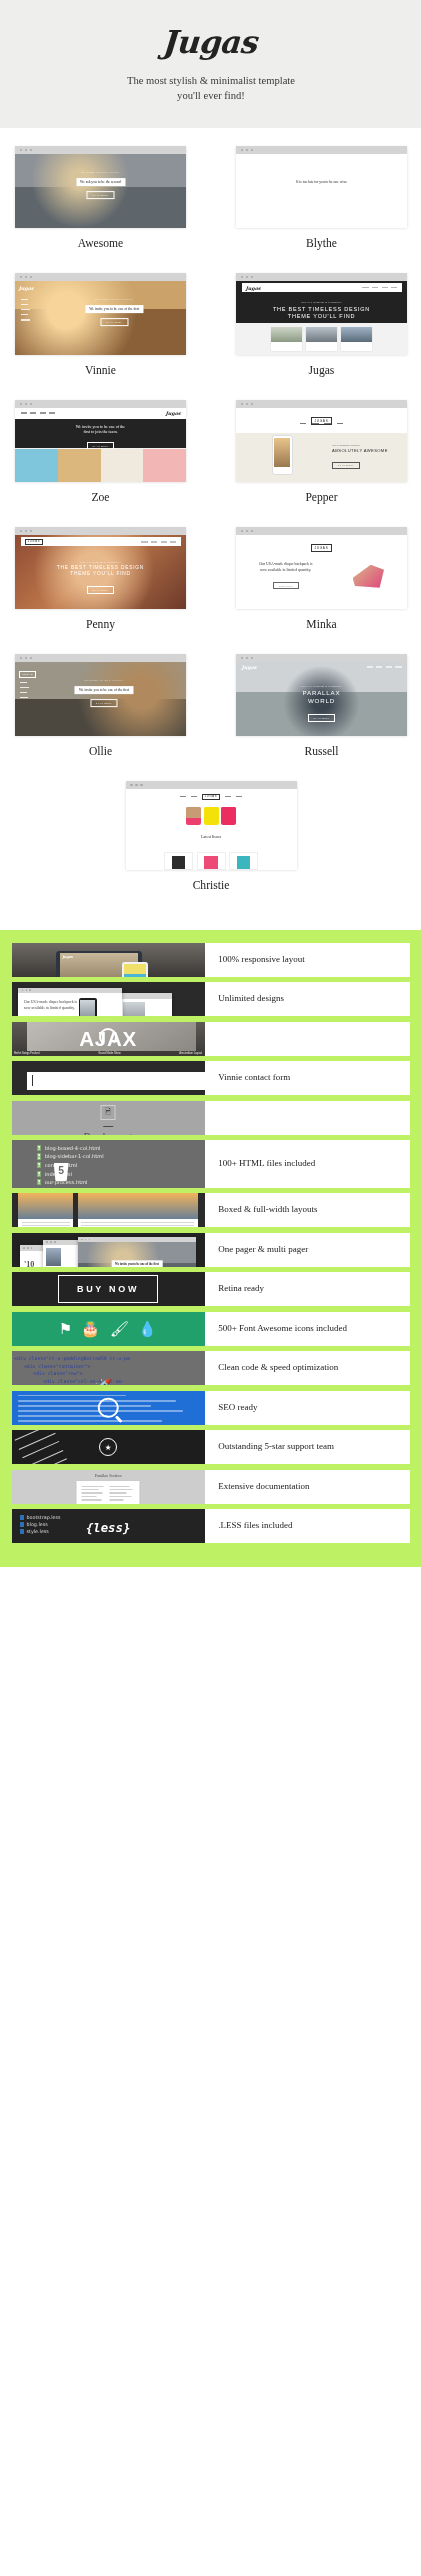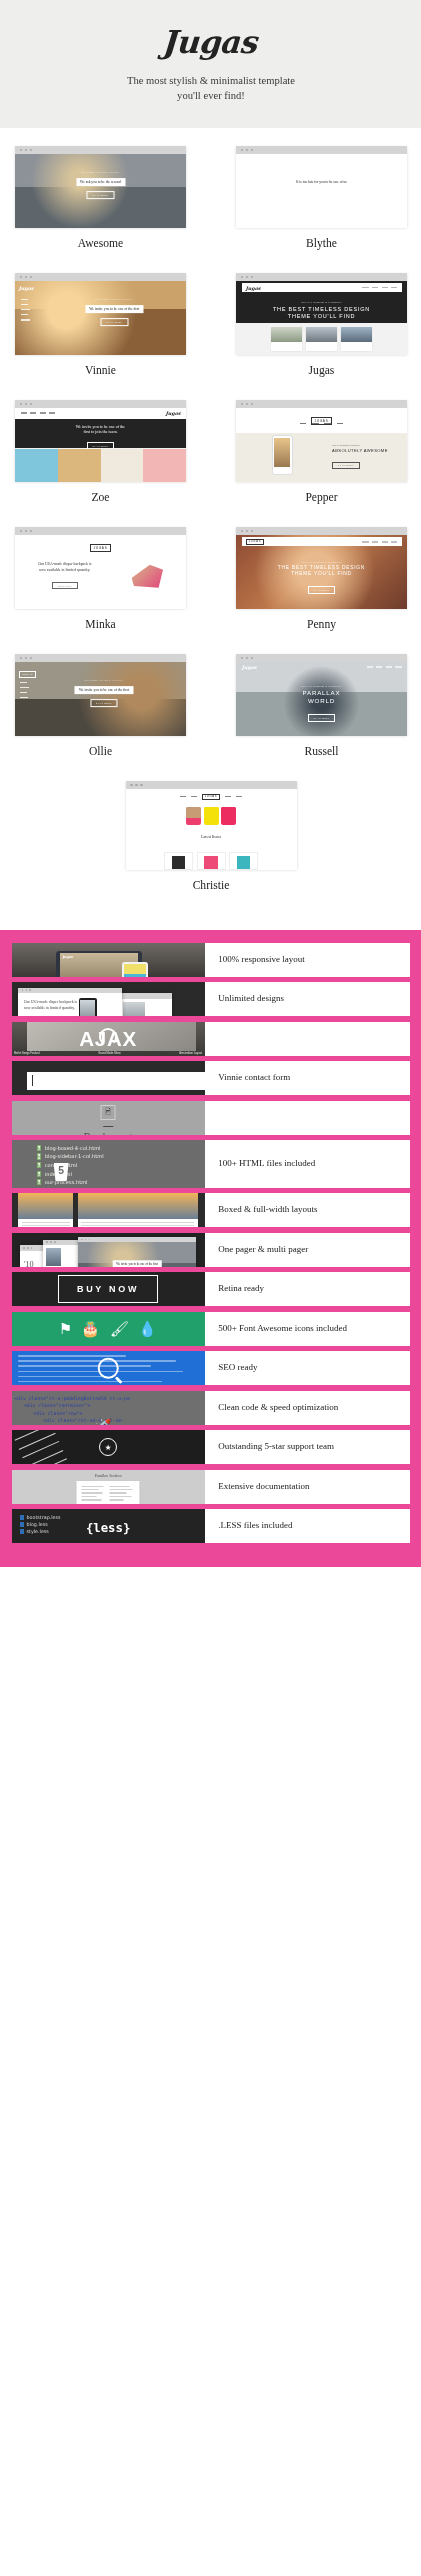--- a/index.html
+++ b/index.html
@@ -130,21 +130,21 @@
   .zoe-tiles { position:absolute; bottom:0; left:0; right:0; height:33px; display:flex; }
   .zoe-tiles span { flex:1; }
   .sunil-cards { position:absolute; bottom:0; left:0; right:0; height:31.5px; background:#f2f2f2; display:flex; gap:3.4px; justify-content:center; padding:3.4px 0; }
   .sunil-cards span { width:31.5px; background:#fff; box-shadow:0 0.7px 1.4px rgba(0,0,0,.12); }
   .sunil-cards span i { display:block; height:15px; background:linear-gradient(#b9c3cb,#8d98a2); }
   .christie-bags { position:absolute; top:18px; left:0; right:0; display:flex; justify-content:center; gap:2.1px; align-items:flex-end; }
   .christie-bags b { display:block; width:15px; height:18px; border-radius:1.4px 1.4px 2.1px 2.1px; }
 
   
   .features {
-    background: #ec4899;
+    background: #bef264;
     padding: 12.3px 11.6px 18px;
   }
   .feature {
     display: flex;
     background: #ffffff;
     margin-bottom: 5.5px;
     min-height: 34px;
     align-items: stretch;
   }
   .feature-visual {
@@ -245,21 +245,21 @@
     color:#6c6c6c; font-family:"Liberation Sans",sans-serif; font-weight:bold;
     font-size:10.3px; text-align:center; line-height:15px;
   }
 
   .fv-boxed { background:#2b2b2b; }
   .boxed-page { position:absolute; background:#fff; top:0; bottom:0; }
   .boxed-img { height:26px; background:linear-gradient(#f2b45a,#6a7f96); }
   .boxed-lines { padding:2.7px 3.4px; }
   .boxed-lines i { display:block; height:1px; background:#d7d7d7; margin-bottom:1.7px; }
 
-  .fv-onepager { background:#232323; }
+  .fv-onepager { background:#232323;font-weight:bold; }
 
   .fv-retina { background:#232323; display:flex; align-items:center; justify-content:center; }
   .buy-now {
     border:1.4px solid #fff; color:#fff; font-family:"Liberation Sans",sans-serif;
     font-size:9px; font-weight:bold; letter-spacing:2.7px; padding:8.2px 18px;
   }
 
   .fv-fa {
     display:flex; align-items:center; justify-content:center; gap:9.6px;
     color:#fff; font-size:15px;
@@ -295,21 +295,21 @@
     width:63px; height:33px; background:#fff; box-shadow:0 0.7px 2.1px rgba(0,0,0,.2);
     display:flex; gap:3.4px; padding:4.8px;
   }
   .doc-card .col { flex:1; }
   .doc-card .col i { display:block; height:1.4px; background:#d0d0d0; margin-bottom:2.1px; }
   .docs-eyebrow { position:absolute; left:0; right:0; top:3.4px; text-align:center; font-size:4.1px; color:#4a4a4a; }
 
   .fv-less { background:#232323; }
   .less-tag {
     position:absolute; left:50%; top:54%; transform:translate(-50%,-50%);
-    color:#fff; font-family:"DejaVu Sans Mono", monospace; font-weight:bold; font-size:12.3px;
+    color:#fff; font-family:"DejaVu Sans Mono", monospace; font-weight:bold; font-size:12.3px;font-style:italic;
   }
   .less-files { position:absolute; left:8.2px; top:5.5px; }
   .less-files div { display:flex; align-items:center; gap:2.7px; margin-bottom:2.1px; }
   .less-files span { font-family:"DejaVu Sans", sans-serif; font-size:4.8px; color:#dcdcdc; }
   .less-dot { width:4.1px; height:4.8px; background:#2f6fb5; }
 </style>
 </head>
 <body>
 
 <div class="header">
@@ -501,61 +501,61 @@
   </div>
 
   <div class="theme-row">
     <div class="theme-cell">
       <div class="browser">
         <div class="browser-bar">
           <span class="dot"></span>
           <span class="dot"></span>
           <span class="dot"></span>
         </div>
-        <div class="shot bg-minka">
-          <div style="position:absolute;left:0;right:0;top:4.1px;text-align:center">
-            <span style="border:0.5px solid #333;font-size:3.1px;padding:1px 2.7px;letter-spacing:0.7px;font-family:'Liberation Sans',sans-serif">JUGAS</span>
-          </div>
-          <div style="position:absolute;left:12.3px;top:27px;width:75px;text-align:center;color:#333">
-            <div style="font-size:3.8px">Our USA-made diaper backpack is</div>
-            <div style="font-size:3.8px;margin-top:2.1px">now available in limited quantity.</div>
-            <div style="margin-top:4.8px;color:#666"><span class="mini-btn">SHOP NOW</span></div>
-          </div>
-          <div style="position:absolute;right:23px;top:30px;width:31.5px;height:23px;background:linear-gradient(135deg,#d9b68a,#e0457b);clip-path:polygon(0 58%,58% 0,100% 22%,86% 100%,8% 92%)"></div>
-        </div>
-      </div>
-      <div class="theme-name">Minka</div>
-    </div>
-
-    <div class="theme-cell">
-      <div class="browser">
-        <div class="browser-bar">
-          <span class="dot"></span>
-          <span class="dot"></span>
-          <span class="dot"></span>
-        </div>
         <div class="shot bg-penny">
           <div style="position:absolute;left:5.5px;right:5.5px;top:2.7px;height:9px;background:#fff;display:flex;align-items:center;justify-content:space-between;padding:0 4.1px">
             <span style="border:0.5px solid #333;font-size:2.7px;padding:0.7px 2.1px;letter-spacing:0.7px;font-family:'Liberation Sans',sans-serif">JUGAS</span>
             <span class="mini-links" style="color:#999">
                 <i></i>
                 <i></i>
                 <i></i>
                 <i></i>
               </span>
           </div>
           <div style="position:absolute;left:0;right:0;top:26px;text-align:center;color:#fff">
             <div class="mini-eyebrow">This is a premium &amp; responsive</div>
             <div class="mini-headline" style="margin-top:2.1px;font-size:4.8px">THE BEST TIMELESS DESIGN</div>
             <div class="mini-headline" style="font-size:4.8px">THEME YOU'LL FIND</div>
             <div style="margin-top:3.4px"><span class="mini-btn">READ MORE</span></div>
           </div>
         </div>
       </div>
       <div class="theme-name">Penny</div>
+    </div>
+
+    <div class="theme-cell">
+      <div class="browser">
+        <div class="browser-bar">
+          <span class="dot"></span>
+          <span class="dot"></span>
+          <span class="dot"></span>
+        </div>
+        <div class="shot bg-minka">
+          <div style="position:absolute;left:0;right:0;top:4.1px;text-align:center">
+            <span style="border:0.5px solid #333;font-size:3.1px;padding:1px 2.7px;letter-spacing:0.7px;font-family:'Liberation Sans',sans-serif">JUGAS</span>
+          </div>
+          <div style="position:absolute;left:12.3px;top:27px;width:75px;text-align:center;color:#333">
+            <div style="font-size:3.8px">Our USA-made diaper backpack is</div>
+            <div style="font-size:3.8px;margin-top:2.1px">now available in limited quantity.</div>
+            <div style="margin-top:4.8px;color:#666"><span class="mini-btn">SHOP NOW</span></div>
+          </div>
+          <div style="position:absolute;right:23px;top:30px;width:31.5px;height:23px;background:linear-gradient(135deg,#d9b68a,#e0457b);clip-path:polygon(0 58%,58% 0,100% 22%,86% 100%,8% 92%)"></div>
+        </div>
+      </div>
+      <div class="theme-name">Minka</div>
     </div>
   </div>
 
   <div class="theme-row">
     <div class="theme-cell">
       <div class="browser">
         <div class="browser-bar">
           <span class="dot"></span>
           <span class="dot"></span>
           <span class="dot"></span>
@@ -827,44 +827,44 @@
     <div class="feature-visual fv-fa" style="background:#22a06b">
       <span>⚑</span>
       <span>🎂</span>
       <span>🖌</span>
       <span>💧</span>
     </div>
     <div class="feature-label">500+ Font Awesome icons included</div>
   </div>
 
   <div class="feature">
+    <div class="feature-visual fv-code">
+      <div class="code-line" style="padding-left:0">&lt;div class="ct-u-paddingBottom50 ct-u-pa</div>
+      <div class="code-line" style="padding-left:9.6px">&lt;div class="container"&gt;</div>
+      <div class="code-line" style="padding-left:19px">&lt;div class="row"&gt;</div>
+      <div class="code-line" style="padding-left:29px">&lt;div class="col-sm-4 col-sm-</div>
+      <div class="rocket">🚀</div>
+    </div>
+
+    <div class="feature-label">Clean code &amp; speed optimization</div>
+  </div>
+
+  <div class="feature">
     <div class="feature-visual fv-seo">
       <div class="seo-lines">
         <i style="width:60%"></i>
           <i style="width:88%"></i>
           <i style="width:74%"></i>
           <i style="width:92%"></i>
           <i style="width:50%"></i>
           <i style="width:80%"></i>
       </div>
       <div class="seo-glass"></div>
     </div>
     <div class="feature-label">SEO ready</div>
-  </div>
-
-  <div class="feature">
-    <div class="feature-visual fv-code">
-      <div class="code-line" style="padding-left:0">&lt;div class="ct-u-paddingBottom50 ct-u-pa</div>
-      <div class="code-line" style="padding-left:9.6px">&lt;div class="container"&gt;</div>
-      <div class="code-line" style="padding-left:19px">&lt;div class="row"&gt;</div>
-      <div class="code-line" style="padding-left:29px">&lt;div class="col-sm-4 col-sm-</div>
-      <div class="rocket">🚀</div>
-    </div>
-
-    <div class="feature-label">Clean code &amp; speed optimization</div>
   </div>
 
   <div class="feature">
     <div class="feature-visual fv-support">
       <div class="ladder">
         <i style="top:4.1px"></i>
           <i style="top:13.7px"></i>
           <i style="top:23px"></i>
           <i style="top:33px"></i>
           <i style="top:42px"></i>

